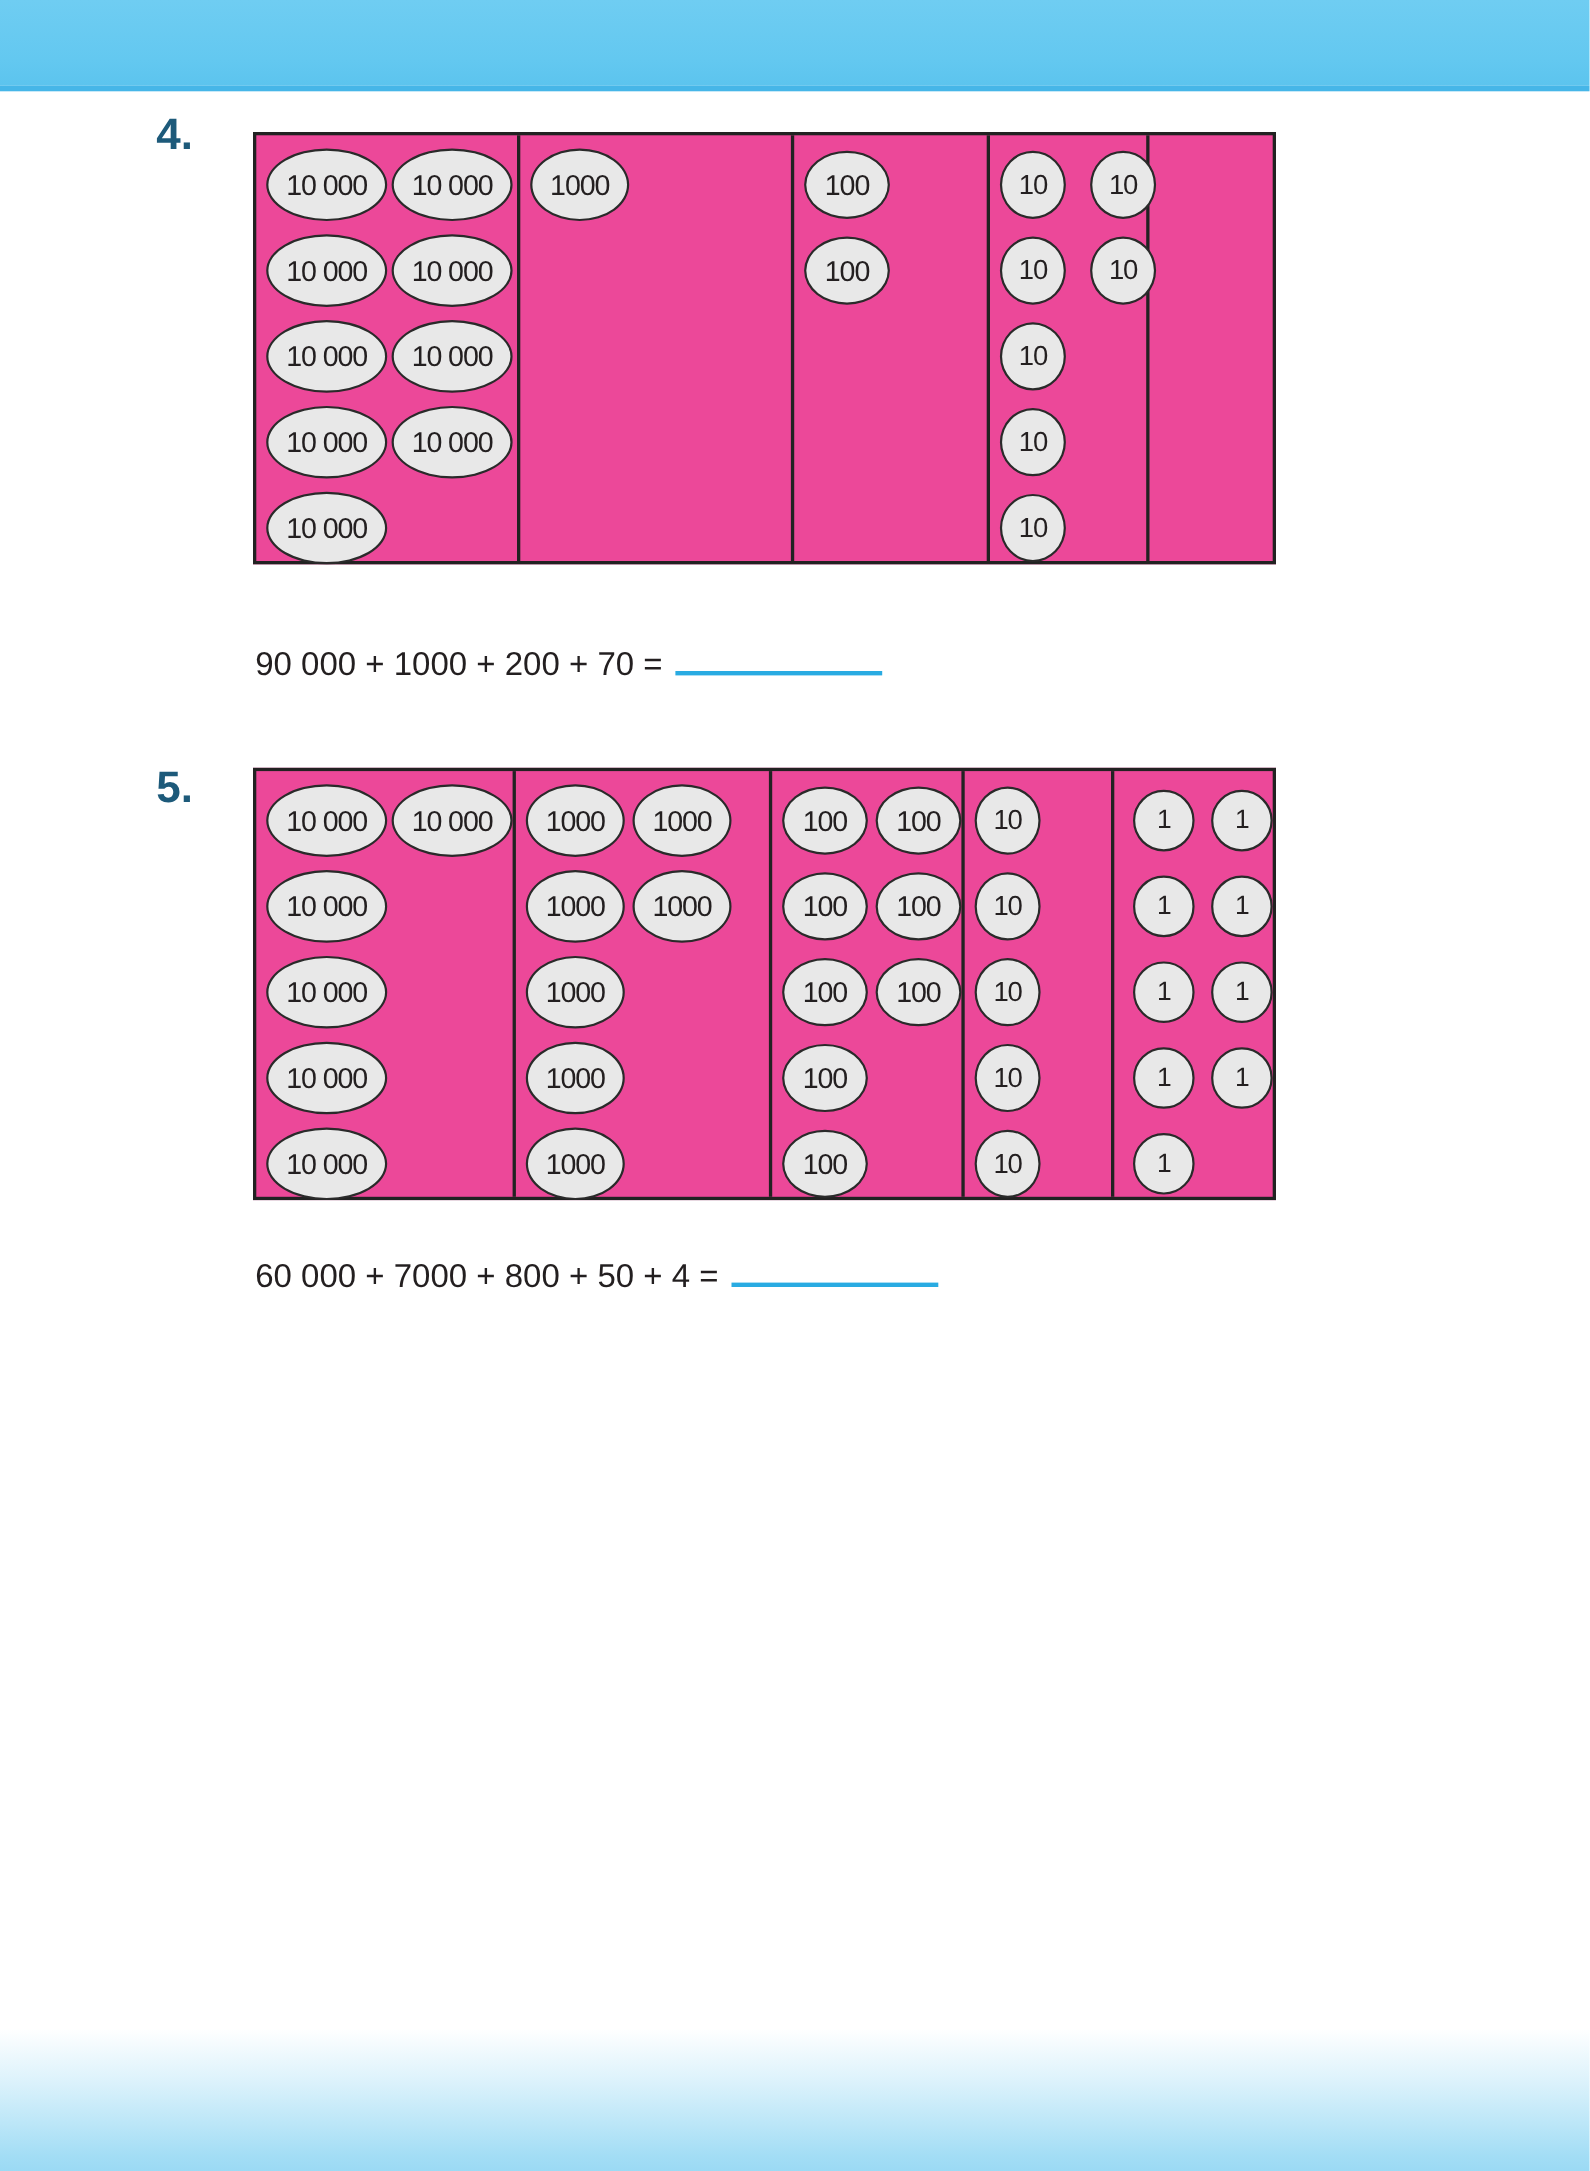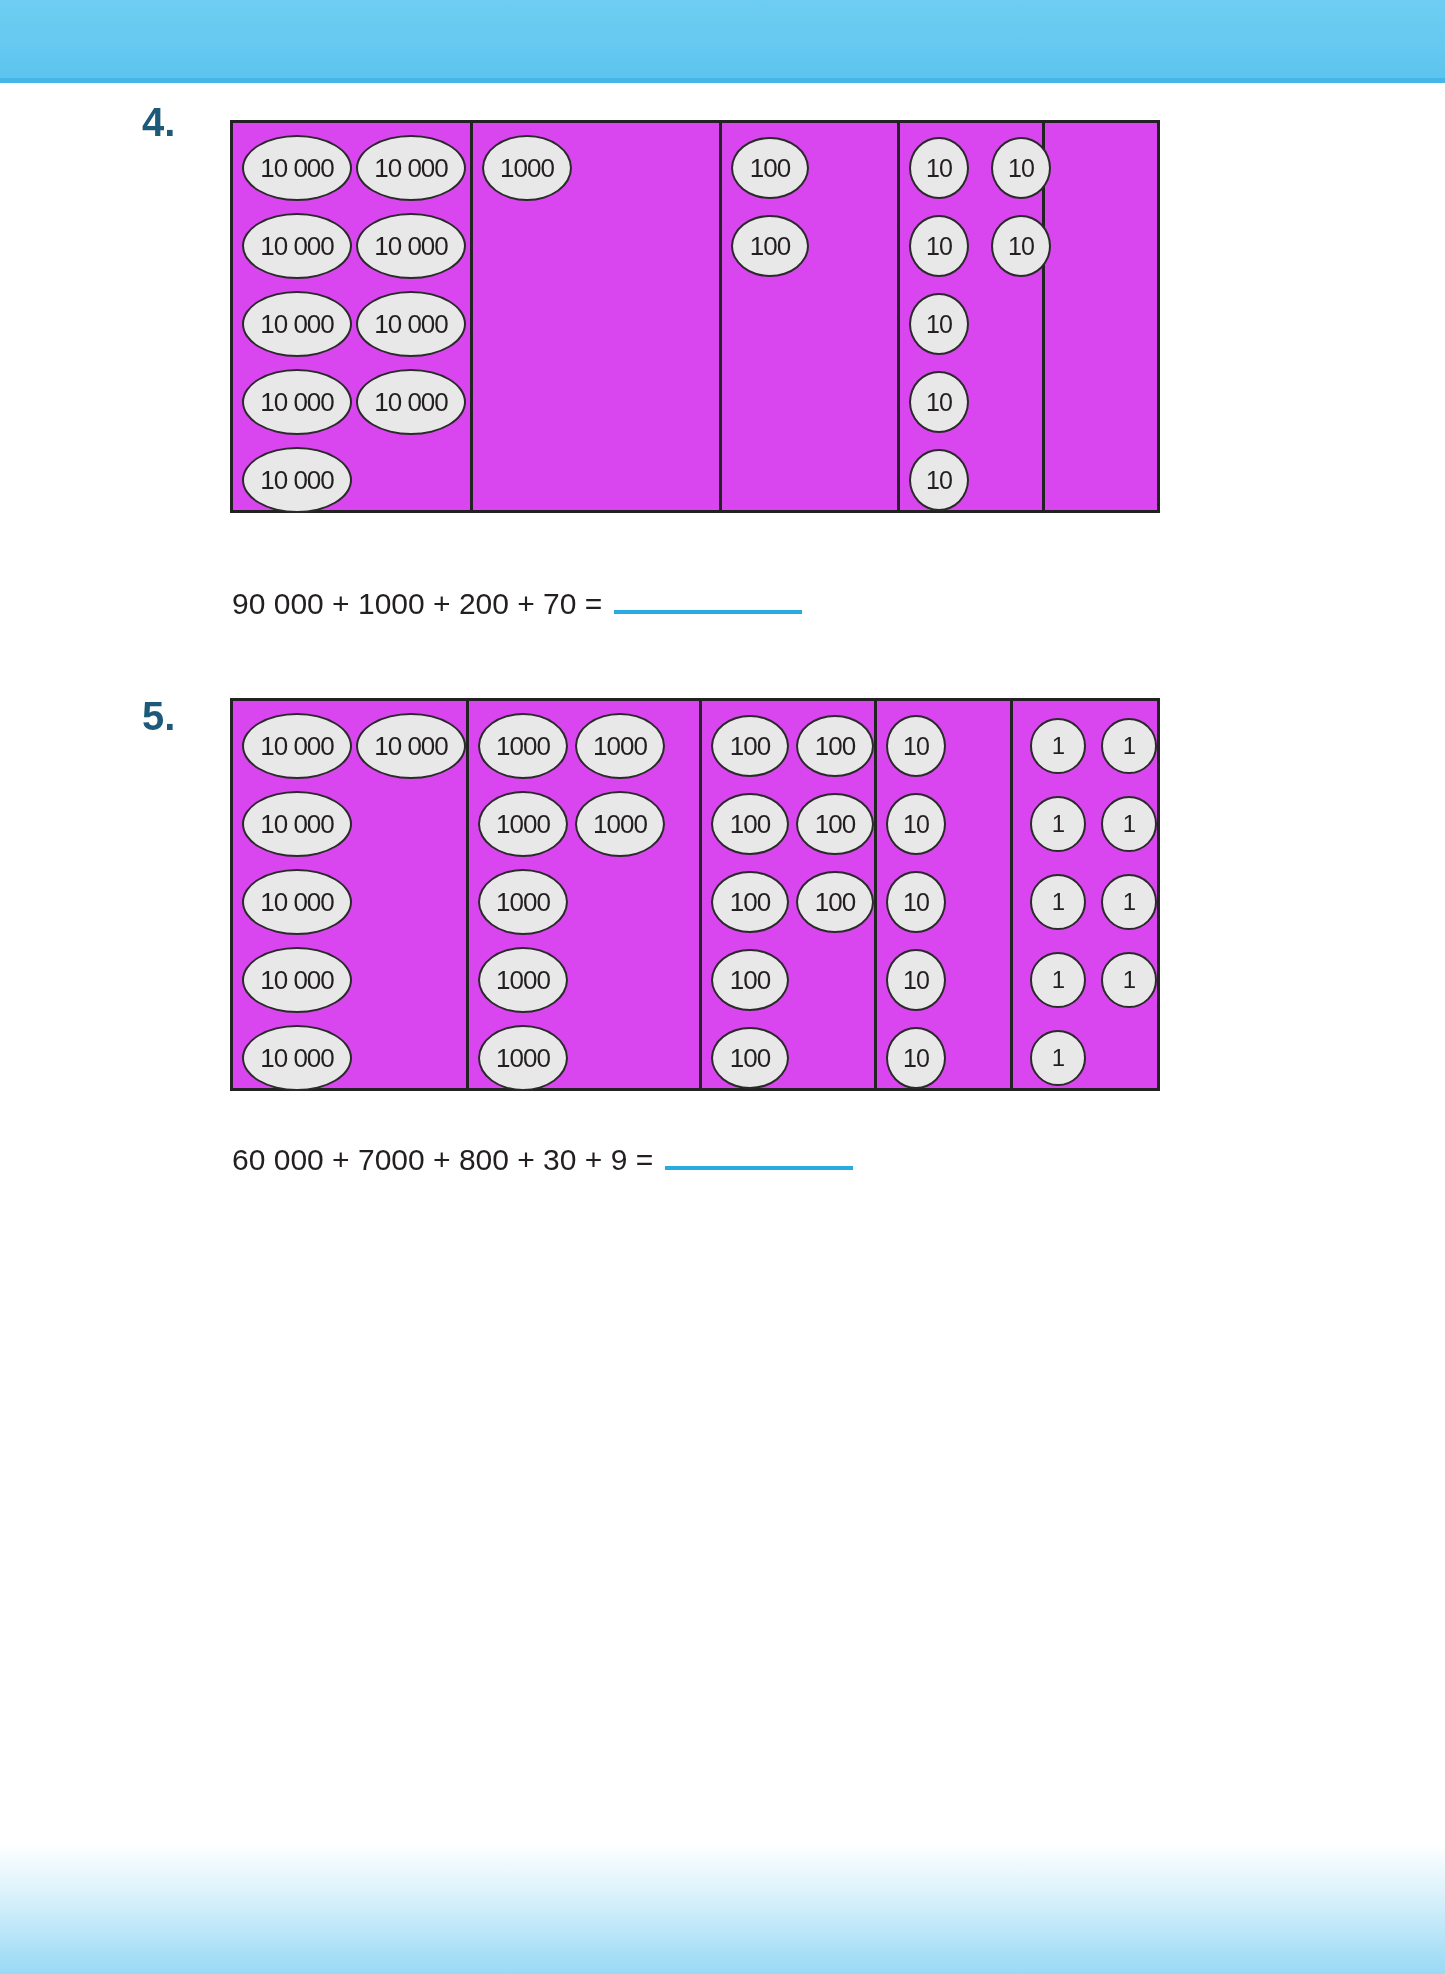--- a/index.html
+++ b/index.html
@@ -15,21 +15,21 @@
   .bottomgrad{
     position:absolute;left:0;bottom:0;width:1445px;height:130px;
     background:linear-gradient(180deg,#ffffff 0%,#d9f1fb 40%,#a2ddf5 90%,#9bdaf4 100%);
   }
   .qnum{
     position:absolute;left:142px;width:70px;
     font-size:40px;font-weight:bold;color:#1d5a7a;
   }
   .pv-table{
     position:absolute;left:230px;width:930px;box-sizing:border-box;
-    border:3px solid #222222;background:#d946ef;display:flex;
+    border:3px solid #222222;background:#ec4899;display:flex;
   }
   .pv-col{
     box-sizing:border-box;border-right:3px solid #222222;
     padding:13px 0 0 9px;display:flex;flex-direction:column;gap:14px;
   }
   .pv-col:last-child{border-right:none;}
   .pv-col:nth-child(1){width:240px;}
   .pv-col:nth-child(2){width:249px;}
   .pv-col:nth-child(3){width:178px;}
   .pv-col:nth-child(4){width:145px;}
@@ -229,21 +229,21 @@
       <div class="pv-row">
         <div class="disk disk-1">1</div>
         <div class="disk disk-1">1</div>
       </div>
       <div class="pv-row">
         <div class="disk disk-1">1</div>
       </div>
     </div>
   </div>
 <div class="equation" style="top:1136px;">
-  <span>60 000 + 7000 + 800 + 30 + 9 =</span>
+  <span>60 000 + 7000 + 800 + 50 + 4 =</span>
   <span class="blank"></span>
 </div>
 
 <div class="footer-left">
   <div>Learning Mathematics Book 4</div>
   <div>© Singapore Asia Publishers Pte Ltd</div>
 </div>
 <div class="page-number">18</div>
 <div class="unit-title">Unit 1  Numbers within 100 000</div>
 

